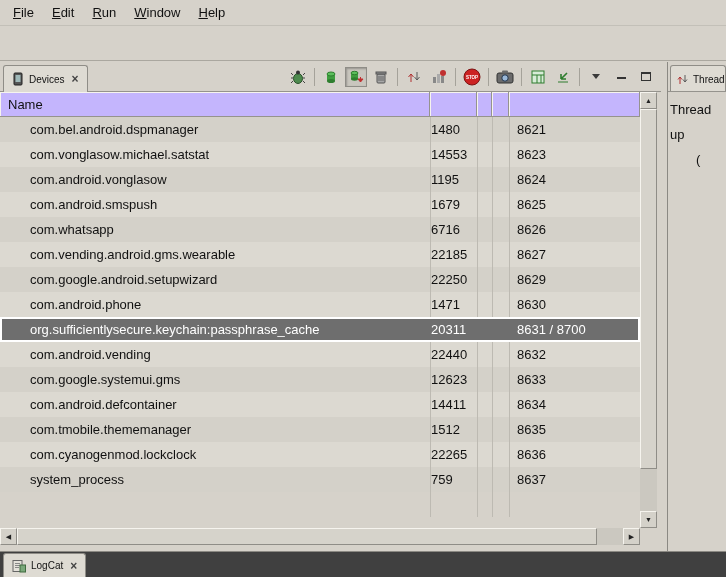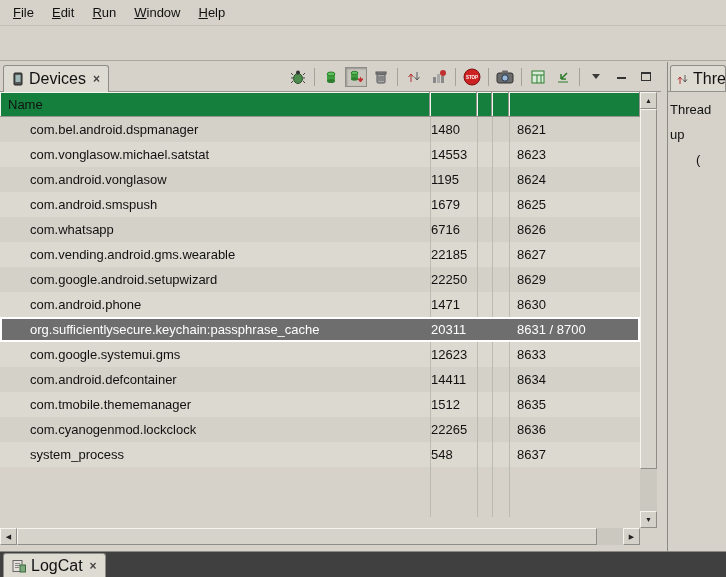--- a/index.html
+++ b/index.html
@@ -12,35 +12,35 @@
   .mi::first-letter{text-decoration:underline}
 
   
   .topbar{height:35px;border-bottom:1px solid #aaa79f}
 
   
   .left-panel{position:absolute;left:0;top:62px;width:661px;height:489px}
   .tabbar{position:relative;height:30px;border-bottom:1px solid #95938d;display:flex;align-items:flex-end}
   .tab{display:inline-flex;align-items:center;gap:5px;height:27px;padding:0 8px;background:#dedbd3;
        border:1px solid #8f8d87;border-bottom:none;border-radius:3px 3px 0 0;margin-left:3px;position:relative;top:1px;white-space:nowrap}
-  .tablabel{font-size:16px}
+  .tablabel{font-size:10px}
   .tabclose{font-weight:bold;color:#444;margin-left:2px;font-size:12px}
   .tabicon{display:inline-flex;align-items:center}
 
   .tb{margin-left:auto;display:flex;align-items:center;gap:3px;padding-right:4px;height:30px;align-self:center}
   .tbi{width:22px;height:20px;display:inline-flex;align-items:center;justify-content:center;border:1px solid transparent}
   .tbi.pressed{border:1px solid #8f8d87;background:#c9c6be;box-shadow:inset 1px 1px 2px rgba(0,0,0,.25)}
   .sep{width:1px;height:18px;background:#a5a29a;margin:0 2px}
   .tri-down{width:0;height:0;border-left:4px solid transparent;border-right:4px solid transparent;border-top:5px solid #3a3a3a}
   .min-glyph{width:9px;height:4px;border-bottom:2px solid #333}
   .max-glyph{width:10px;height:9px;border:1px solid #333;border-top:2px solid #333}
 
   
   .theader{position:absolute;top:30px;left:0;width:640px;height:25px}
-  .hcell{position:absolute;top:0;height:25px;background:#15803d;border-right:1px solid #95938d;border-bottom:1px solid #95938d;
+  .hcell{position:absolute;top:0;height:25px;background:#c4b5fd;border-right:1px solid #95938d;border-bottom:1px solid #95938d;
          box-shadow:inset 1px 1px 0 #f6f4ee;display:flex;align-items:center;padding-left:8px;overflow:hidden}
 
   
   .rows{position:absolute;top:55px;left:0;width:640px;height:400px;overflow:hidden}
   .trow{position:relative;height:25px;line-height:25px}
   .trow:nth-child(odd){background:#d4d1c9}
   .trow:nth-child(even){background:#dcd9d1}
   .trow .name{position:absolute;left:30px;white-space:nowrap}
   .trow .pid{position:absolute;left:431px;width:46px;text-align:left}
   .trow .port{position:absolute;left:517px;white-space:nowrap}
@@ -230,20 +230,25 @@
       <span class="name">com.android.phone</span>
       <span class="pid">1471</span>
       <span class="port">8630</span>
     </div>
     <div class="trow sel">
       <span class="name">org.sufficientlysecure.keychain:passphrase_cache</span>
       <span class="pid">20311</span>
       <span class="port">8631 / 8700</span>
     </div>
     <div class="trow">
+      <span class="name">com.android.vending</span>
+      <span class="pid">22440</span>
+      <span class="port">8632</span>
+    </div>
+    <div class="trow">
       <span class="name">com.google.systemui.gms</span>
       <span class="pid">12623</span>
       <span class="port">8633</span>
     </div>
     <div class="trow">
       <span class="name">com.android.defcontainer</span>
       <span class="pid">14411</span>
       <span class="port">8634</span>
     </div>
     <div class="trow">
@@ -251,21 +256,21 @@
       <span class="pid">1512</span>
       <span class="port">8635</span>
     </div>
     <div class="trow">
       <span class="name">com.cyanogenmod.lockclock</span>
       <span class="pid">22265</span>
       <span class="port">8636</span>
     </div>
     <div class="trow">
       <span class="name">system_process</span>
-      <span class="pid">548</span>
+      <span class="pid">759</span>
       <span class="port">8637</span>
     </div>
     <div class="colline" style="left:430px"></div>
     <div class="colline" style="left:477px"></div>
     <div class="colline" style="left:492px"></div>
     <div class="colline" style="left:509px"></div>
   </div>
 
   <div class="vscroll">
     <div class="sbtn" style="top:0;left:0">▲</div>

